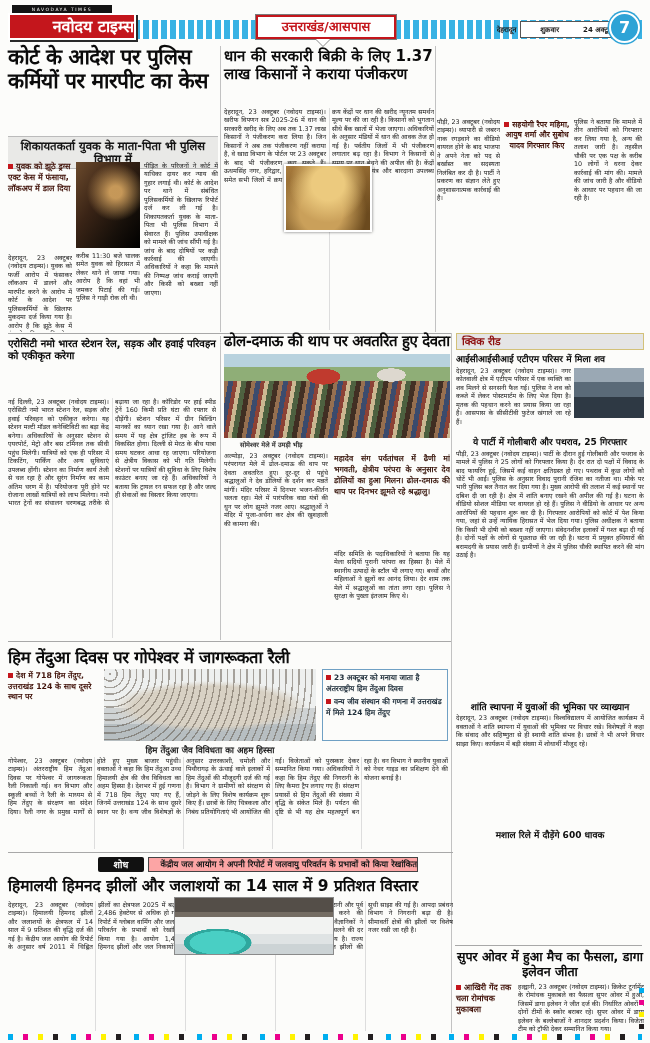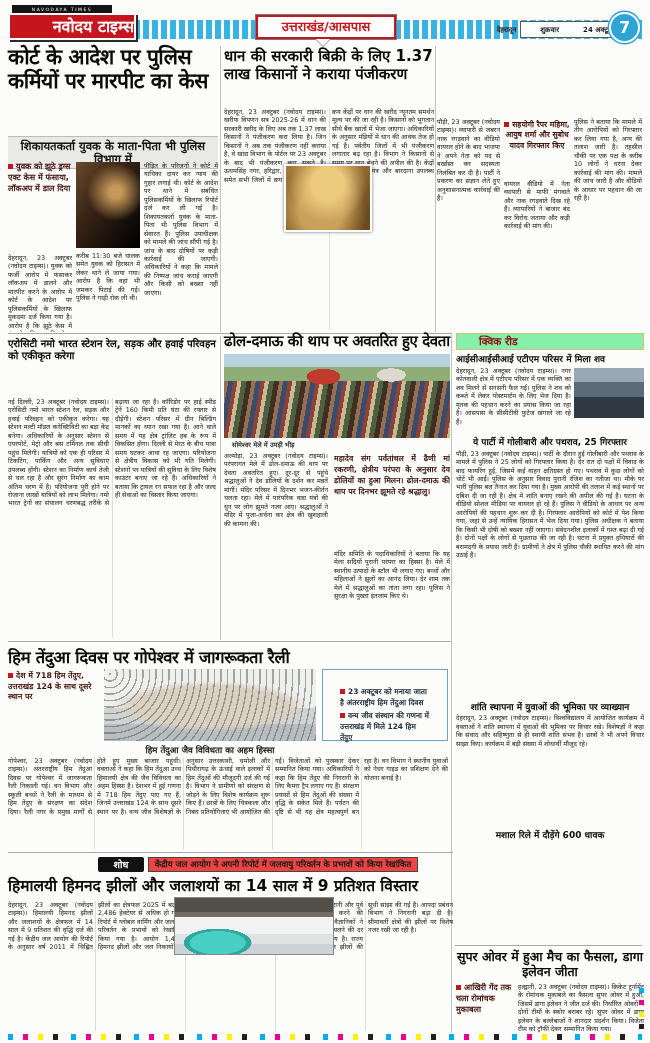--- a/index.html
+++ b/index.html
@@ -22,36 +22,36 @@
   
   .hlxl{font-weight:700;color:#0b0b0b;font-size:21px;line-height:1.13;letter-spacing:-.5px}
   .hlL{font-weight:700;color:#0b0b0b;font-size:15px;line-height:1.18;}
   .hlM{font-weight:700;color:#0b0b0b;font-size:10px;line-height:1.2}
   .body6{font-size:6.4px;line-height:1.32;text-align:justify;color:#1c1c1c;overflow:hidden}
   .subband{background:#e9e9e7;border-top:1px solid #bbb;border-bottom:1px solid #bbb;font-weight:700;font-size:11.5px;text-align:center;color:#151515;line-height:1.1;padding:3px 2px}
   .lead{font-size:8px;font-weight:700;color:#43150c;line-height:1.35;text-align:left}
   .sq{display:inline-block;width:5px;height:5px;background:#c4161c;margin-right:3px}
   .cap{font-size:6.5px;color:#333;font-weight:700}
   .stand{font-size:7.8px;font-weight:700;color:#3c1a10;line-height:1.4;text-align:justify}
-  .qrband{background:#86efac;border:1px solid #d3c178;color:#8e1212;font-weight:700;font-size:10.5px;line-height:15px;padding-left:22px}
+  .qrband{background:#e5e5e5;border:1px solid #d3c178;color:#8e1212;font-weight:700;font-size:10.5px;line-height:15px;padding-left:5px}
   .qrhead{font-weight:700;font-size:9px;line-height:1.2;color:#0d0d0d;margin:4px 0 2px}
   .shodhlabel{background:#111;color:#fff;font-weight:700;font-size:9.5px;text-align:center;line-height:15px;border-radius:2px}
-  .shodhstrap{border:1px solid #444;background:#ef4444;font-weight:700;font-size:8.4px;text-align:center;line-height:13px;overflow:hidden;white-space:nowrap}
+  .shodhstrap{border:1px solid #444;background:#fca5a5;font-weight:700;font-size:8.4px;text-align:right;line-height:13px;overflow:hidden;white-space:nowrap}
   
   .photo{overflow:hidden}
   .gavel-photo{background:radial-gradient(circle at 62% 35%,rgba(214,165,96,.9) 0 9%,transparent 42%),linear-gradient(125deg,#6b4a2c 0%,#3a2416 38%,#17100a 72%,#000 100%)}
   .paddy-photo{border:2px solid #fff;box-shadow:0 0 3px rgba(0,0,0,.55);background:radial-gradient(circle at 50% 28%,#ecca7e 0 26%,transparent 62%),radial-gradient(circle at 42% 72%,#caa05a 0 32%,transparent 68%),linear-gradient(160deg,#a87b3c,#6b4a1e 82%)}
   .crowd-photo{background:radial-gradient(ellipse 28px 13px at 44% 27%,#c03a2e 0 60%,transparent 61%),radial-gradient(ellipse 24px 11px at 74% 25%,#ddd8cf 0 60%,transparent 61%),linear-gradient(180deg,#b8d2de 0 15%,#8fae77 15% 32%,rgba(143,174,119,0) 32%),repeating-linear-gradient(100deg,rgba(58,40,30,.9) 0 5px,rgba(152,112,80,.9) 5px 9px,rgba(52,72,112,.9) 9px 14px,rgba(142,62,50,.9) 14px 18px,rgba(212,192,152,.9) 18px 22px,rgba(72,96,62,.9) 22px 27px),linear-gradient(#9a8468,#6a5844)}
   .atm-photo{background:linear-gradient(180deg,#9aa8b4 0 28%,#5a6a78 28% 58%,#2e3944 58%),repeating-linear-gradient(90deg,rgba(18,24,34,.55) 0 6px,rgba(122,132,152,.45) 6px 11px)}
   .leopard-photo{background:repeating-radial-gradient(circle at 6px 5px,rgba(92,82,70,.5) 0 1.3px,transparent 1.3px 6.5px),radial-gradient(ellipse 62% 48% at 50% 52%,#d8d1c4 0 58%,transparent 74%),linear-gradient(180deg,#eef0ef 0 54%,#cfd3d4 54% 76%,#b7bec1 76%)}
   .glacier-photo{border:1px solid #8a8a8a;background:radial-gradient(ellipse 48px 20px at 27% 80%,#49cfc4 0 58%,#2fa89e 59% 70%,transparent 71%),linear-gradient(180deg,#544e48 0 25%,#746c63 25% 34%,#f2f3f2 34% 64%,#dfe3e4 64% 82%,#ccd3d5 82%)}
   .qrphoto{float:right;width:70px;height:50px;margin:1px 0 2px 3px}
   .cols2{column-count:2;column-gap:6px;column-rule:1px solid #ddd}
   .cols5{column-count:5;column-gap:5px;column-rule:1px solid #ddd}
-  .bluebox{border:1.5px solid #6fa0c4;padding:17px;font-size:7.4px;font-weight:700;color:#21303c;line-height:1.45;text-align:left}
+  .bluebox{border:1.5px solid #6fa0c4;padding:3px;font-size:7.4px;font-weight:700;color:#21303c;line-height:1.45;text-align:left}
   .footerdots{left:8px;top:1034px;width:634px;height:6px;background:repeating-linear-gradient(90deg,#00aeef 0 5px,transparent 5px 15px,#ec008c 15px 20px,transparent 20px 30px,#fff200 30px 35px,transparent 35px 45px,#231f20 45px 50px,transparent 50px 63px)}
   .regdots{left:639px;top:988px;width:5px;height:44px;background:linear-gradient(180deg,#00aeef 0 5px,transparent 5px 12px,#ec008c 12px 17px,transparent 17px 24px,#fff200 24px 29px,transparent 29px 36px,#231f20 36px 41px,transparent 41px)}
 </style>
 </head>
 <body>
 
 <div class="abs" style="inset:0">
 
   <div class="abs stripes"></div>
   <div class="abs brandsmall">NAVODAYA TIMES</div>
@@ -88,35 +88,34 @@
 
   <div class="abs" style="left:224px;top:46px;width:210px;height:286px">
     <div class="hlL" style="position:absolute;top:2px;left:0;width:210px;height:56px">धान की सरकारी बिक्री के लिए 1.37 लाख किसानों ने कराया पंजीकरण</div>
     <div class="body6 cols2" style="position:absolute;top:62px;left:0;width:210px;height:222px">देहरादून, 23 अक्टूबर (नवोदय टाइम्स)। खरीफ विपणन सत्र 2025-26 में धान की सरकारी खरीद के लिए अब तक 1.37 लाख किसानों ने पंजीकरण करा लिया है। जिन किसानों ने अब तक पंजीकरण नहीं कराया है, वे खाद्य विभाग के पोर्टल पर 23 अक्टूबर के बाद भी पंजीकरण करा सकते हैं। ऊधमसिंह नगर, हरिद्वार, नैनीताल, देहरादून समेत सभी जिलों में क्रय केंद्र खोले गए हैं। क्रय केंद्रों पर धान की खरीद न्यूनतम समर्थन मूल्य पर की जा रही है। किसानों को भुगतान सीधे बैंक खातों में भेजा जाएगा। अधिकारियों के अनुसार मंडियों में धान की आवक तेज हो गई है। पर्वतीय जिलों में भी पंजीकरण लगातार बढ़ रहा है। विभाग ने किसानों से समय पर धान बेचने की अपील की है। केंद्रों पर नमी मापक यंत्र और बारदाना उपलब्ध कराया गया है।</div>
     <div class="photo paddy-photo" style="position:absolute;left:60px;top:118px;width:88px;height:68px"></div>
   </div>
 
   <div class="abs" style="left:437px;top:46px;width:205px;height:286px">
     <div class="body6" style="position:absolute;left:0;top:72px;width:63px;height:212px">पौड़ी, 23 अक्टूबर (नवोदय टाइम्स)। व्यापारी से जबरन नाक रगड़वाने का वीडियो वायरल होने के बाद भाजपा ने अपने नेता को पद से बर्खास्त कर सदस्यता निलंबित कर दी है। पार्टी ने प्रकरण का संज्ञान लेते हुए अनुशासनात्मक कार्रवाई की है।</div>
     <div class="lead" style="position:absolute;left:67px;top:74px;width:66px;height:56px;text-align:center;font-size:7.6px"><span class="sq"></span><span>सहयोगी रैपर महिमा, आयुष शर्मा और सुबोध यादव गिरफ्तार किए</span></div>
-    <div class="body6" style="position:absolute;left:67px;top:134px;width:66px;height:150px">वायरल वीडियो में नेता व्यापारी से माफी मंगवाते और नाक रगड़वाते दिख रहे हैं। व्यापारियों ने बाजार बंद कर विरोध जताया और कड़ी कार्रवाई की मांग की।</div>
     <div class="body6" style="position:absolute;left:137px;top:72px;width:68px;height:212px">पुलिस ने बताया कि मामले में तीन आरोपियों को गिरफ्तार कर लिया गया है, अन्य की तलाश जारी है। तहसील चौकी पर एक पक्ष के करीब 10 लोगों ने धरना देकर कार्रवाई की मांग की। मामले की जांच जारी है और वीडियो के आधार पर पहचान की जा रही है।</div>
   </div>
 
   <div class="abs" style="left:8px;top:336px;width:208px;height:304px">
     <div class="hlM" style="position:absolute;top:2px;left:0;width:208px;height:56px">एरोसिटी नमो भारत स्टेशन रेल, सड़क और हवाई परिवहन को एकीकृत करेगा</div>
     <div class="body6 cols2" style="position:absolute;top:62px;left:0;width:208px;height:240px">नई दिल्ली, 23 अक्टूबर (नवोदय टाइम्स)। एरोसिटी नमो भारत स्टेशन रेल, सड़क और हवाई परिवहन को एकीकृत करेगा। यह स्टेशन मल्टी मॉडल कनेक्टिविटी का बड़ा केंद्र बनेगा। अधिकारियों के अनुसार स्टेशन से एयरपोर्ट, मेट्रो और बस टर्मिनल तक सीधी पहुंच मिलेगी। यात्रियों को एक ही परिसर में टिकटिंग, पार्किंग और अन्य सुविधाएं उपलब्ध होंगी। स्टेशन का निर्माण कार्य तेजी से चल रहा है और सुरंग निर्माण का काम अंतिम चरण में है। परियोजना पूरी होने पर रोजाना लाखों यात्रियों को लाभ मिलेगा। नमो भारत ट्रेनों का संचालन चरणबद्ध तरीके से बढ़ाया जा रहा है। कॉरिडोर पर हाई स्पीड ट्रेनें 160 किमी प्रति घंटा की रफ्तार से दौड़ेंगी। स्टेशन परिसर में ग्रीन बिल्डिंग मानकों का ध्यान रखा गया है। आने वाले समय में यह क्षेत्र ट्रांजिट हब के रूप में विकसित होगा। दिल्ली से मेरठ के बीच यात्रा समय घटकर आधा रह जाएगा। परियोजना से क्षेत्रीय विकास को भी गति मिलेगी। स्टेशनों पर यात्रियों की सुविधा के लिए विशेष काउंटर बनाए जा रहे हैं। अधिकारियों ने बताया कि ट्रायल रन सफल रहा है और जल्द ही सेवाओं का विस्तार किया जाएगा।</div>
   </div>
 
   <div class="abs" style="left:224px;top:330px;width:226px;height:310px">
     <div class="b" style="position:absolute;top:0;left:0;width:226px;font-size:15px;white-space:nowrap;letter-spacing:-.4px;color:#0b0b0b">ढोल-दमाऊ की थाप पर अवतरित हुए देवता</div>
     <div class="photo crowd-photo" style="position:absolute;left:0;top:24px;width:226px;height:84px"></div>
-    <div class="cap" style="position:absolute;left:8px;top:110px;width:266px">सोमेश्वर मेले में उमड़ी भीड़</div>
+    <div class="cap" style="position:absolute;left:16px;top:110px;width:266px">सोमेश्वर मेले में उमड़ी भीड़</div>
     <div class="body6" style="position:absolute;left:0;top:122px;width:104px;height:186px">अल्मोड़ा, 23 अक्टूबर (नवोदय टाइम्स)। परंपरागत मेले में ढोल-दमाऊ की थाप पर देवता अवतरित हुए। दूर-दूर से पहुंचे श्रद्धालुओं ने देव डोलियों के दर्शन कर मन्नतें मांगीं। मंदिर परिसर में दिनभर भजन-कीर्तन चलता रहा। मेले में पारंपरिक वाद्य यंत्रों की धुन पर लोग झूमते नजर आए। श्रद्धालुओं ने मंदिर में पूजा-अर्चना कर क्षेत्र की खुशहाली की कामना की।</div>
-    <div class="stand" style="position:absolute;left:110px;top:124px;width:116px;height:92px;overflow:hidden">महादेव संग पर्वतांचल में ढैणी मां रकरणी, क्षेत्रीय परंपरा के अनुसार देव डोलियों का हुआ मिलन। ढोल-दमाऊ की थाप पर दिनभर झूमते रहे श्रद्धालु।</div>
+    <div class="stand" style="position:absolute;left:110px;top:124px;width:116px;height:92px;overflow:hidden">महादेव संग पर्वतांचल में ढैणी मां भगवती, क्षेत्रीय परंपरा के अनुसार देव डोलियों का हुआ मिलन। ढोल-दमाऊ की थाप पर दिनभर झूमते रहे श्रद्धालु।</div>
     <div class="body6" style="position:absolute;left:110px;top:220px;width:116px;height:88px">मंदिर समिति के पदाधिकारियों ने बताया कि यह मेला सदियों पुरानी परंपरा का हिस्सा है। मेले में स्थानीय उत्पादों के स्टॉल भी लगाए गए। बच्चों और महिलाओं ने झूलों का आनंद लिया। देर शाम तक मेले में श्रद्धालुओं का तांता लगा रहा। पुलिस ने सुरक्षा के पुख्ता इंतजाम किए थे।</div>
   </div>
 
   <div class="abs" style="left:456px;top:333px;width:188px;height:610px">
     <div class="qrband">क्विक रीड</div>
     <div>
       <div class="qrhead">आईसीआईसीआई एटीएम परिसर में मिला शव</div>
       <div class="body6" style="height:66px">
         <span class="photo atm-photo qrphoto"></span>
         <span>देहरादून, 23 अक्टूबर (नवोदय टाइम्स)। नगर कोतवाली क्षेत्र में एटीएम परिसर में एक व्यक्ति का शव मिलने से सनसनी फैल गई। पुलिस ने शव को कब्जे में लेकर पोस्टमार्टम के लिए भेज दिया है। मृतक की पहचान करने का प्रयास किया जा रहा है। आसपास के सीसीटीवी फुटेज खंगाले जा रहे हैं।</span>

